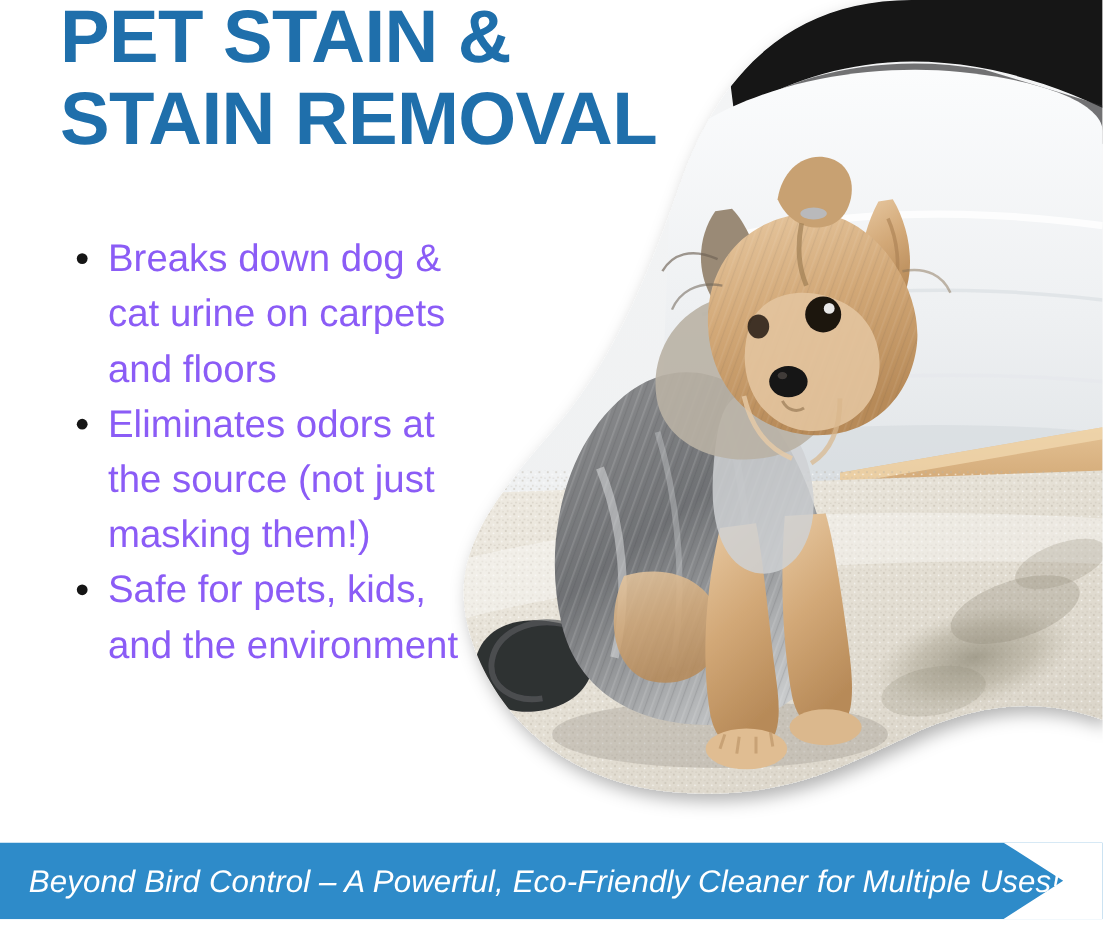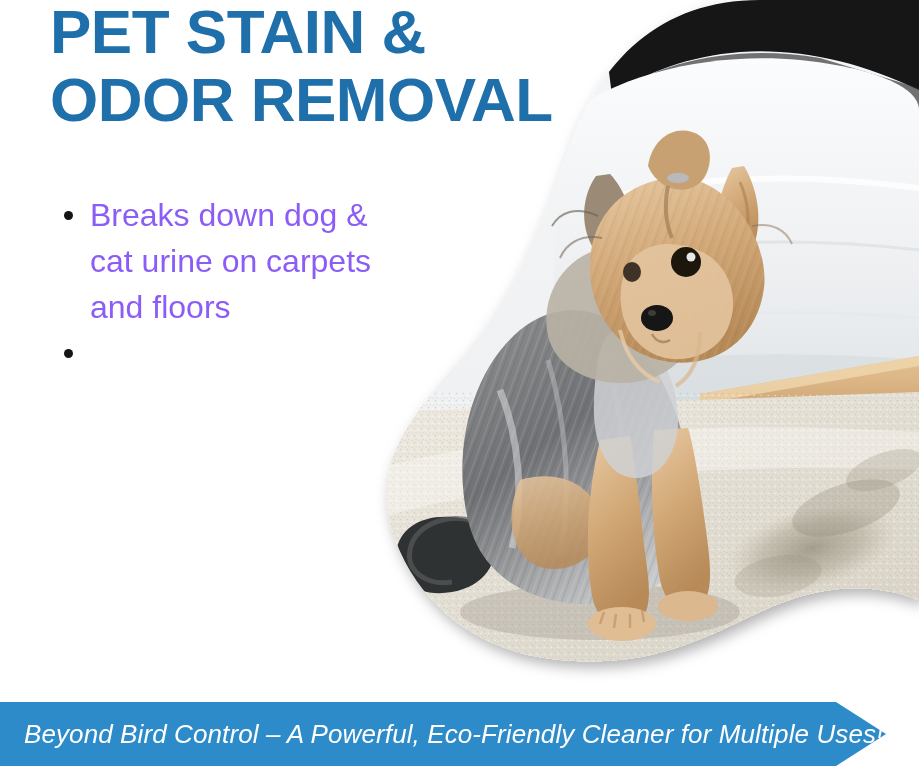--- a/index.html
+++ b/index.html
@@ -321,30 +321,35 @@
 
         <path d="M 598,216 C 576,206 560,212 552,226" stroke="#6e6256" stroke-width="2" fill="none" opacity="0.65"></path>
         <path d="M 602,238 C 580,234 566,244 560,258" stroke="#6e6256" stroke-width="2" fill="none" opacity="0.55"></path>
         <path d="M 752,226 C 772,222 786,230 792,244" stroke="#8a7458" stroke-width="2" fill="none" opacity="0.5"></path>
       </g>
     </g>
   </svg>
 
   <div id="headline">
     <div class="headline-line">PET STAIN &amp;</div>
-    <div class="headline-line">ODOR REMOVAL</div>
+    <div class="headline-line">STAIN REMOVAL</div>
   </div>
 
   <ul id="benefits">
     <li>
       <span class="dot"></span>
       <span>Breaks down dog &amp; cat urine on carpets and floors</span>
     </li>
     <li>
       <span class="dot"></span>
+      <span>Eliminates odors at the source (not just masking them!)</span>
+    </li>
+    <li>
+      <span class="dot"></span>
+      <span>Safe for pets, kids, and the environment</span>
     </li>
   </ul>
 
   <div id="banner">
     <svg id="banner-shape" viewBox="0 0 919 64" preserveAspectRatio="none" aria-hidden="true">
       <path d="M 0,0 L 919,0 L 919,64 L 0,64 Z" fill="#2e8bc9"></path>
 
       <path d="M 919,0 L 919,64 L 836,64 L 886,32 L 836,0 Z" fill="#ffffff"></path>
     </svg>
     <div id="banner-text">Beyond Bird Control – A Powerful, Eco-Friendly Cleaner for Multiple Uses!</div>

